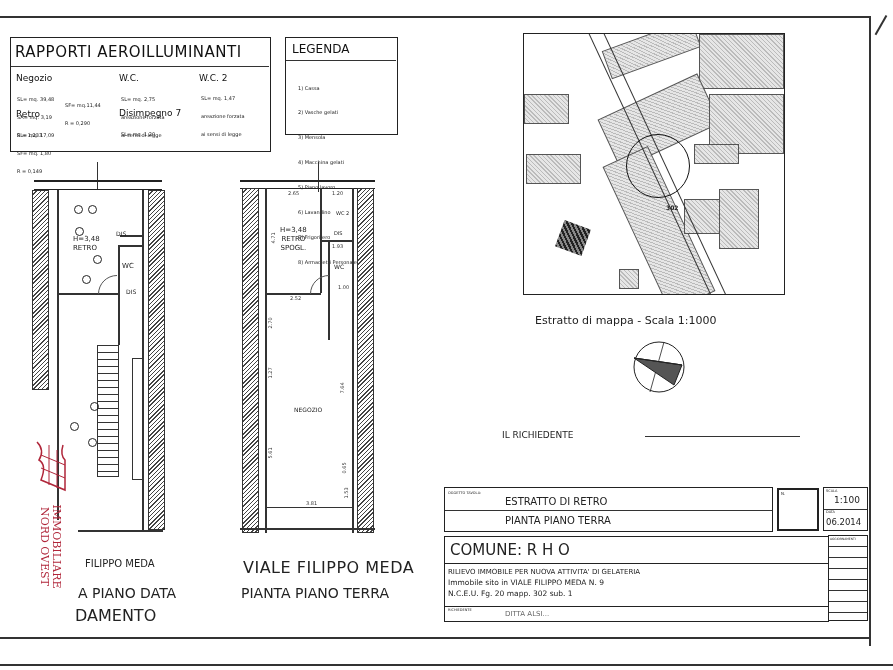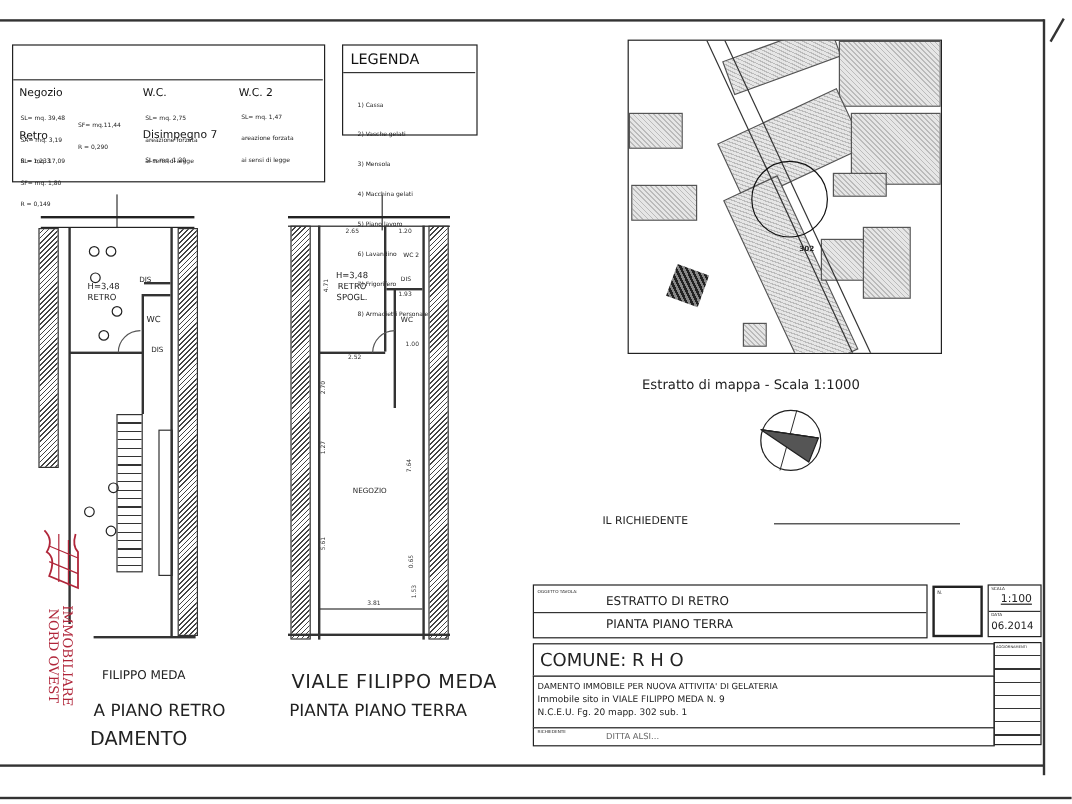--- a/index.html
+++ b/index.html
@@ -19,20 +19,21 @@
 </head>
 <body>
 
 <div class="thin" style="left:0;top:16px;width:870px;height:1.5px;"></div>
 <div class="thin" style="left:869px;top:16px;width:1.5px;height:630px;"></div>
 <div class="thin" style="left:0;top:637px;width:870px;height:1.5px;"></div>
 <div class="thin" style="left:0;top:664px;width:893px;height:1.5px;"></div>
 <div class="thin" style="left:880px;top:14px;width:1.5px;height:22px;transform:rotate(30deg);"></div>
 
 <div class="box" style="left:10px;top:37px;width:261px;height:115px;">
+  <div class="title-big" style="position:absolute;left:4px;top:5px;font-size:15px;">RAPPORTI AEROILLUMINANTI</div>
   <div class="thin" style="left:0;top:28px;width:258px;height:1px;"></div>
 
   <div style="position:absolute;left:5px;top:35px;font-size:9px;">Negozio</div>
   <div class="small abs" style="left:6px;top:46px;">
     <div>SL= mq. 39,48</div>
     <div>SA= mq. 3,19</div>
     <div>R = 1,233</div>
   </div>
   <div class="small abs" style="left:54px;top:52px;">
     <div>SF= mq.11,44</div>
@@ -59,21 +60,21 @@
   </div>
 
   <div style="position:absolute;left:188px;top:35px;font-size:9px;">W.C. 2</div>
   <div class="small abs" style="left:190px;top:45px;">
     <div>SL= mq. 1,47</div>
     <div>areazione forzata</div>
     <div>ai sensi di legge</div>
   </div>
 </div>
 
-<div class="box" style="left:285px;top:37px;width:113px;height:76px;">
+<div class="box" style="left:285px;top:37px;width:113px;height:98px;">
   <div style="position:absolute;left:6px;top:4px;font-size:12px;">LEGENDA</div>
   <div class="thin" style="left:0;top:22px;width:110px;height:1px;"></div>
   <div class="small abs" style="left:12px;top:29px;line-height:8.3px;">
     <div>1) Cassa</div>
     <div>2) Vasche gelati</div>
     <div>3) Mensola</div>
     <div>4) Macchina gelati</div>
     <div>5) Piano lavoro</div>
     <div>6) Lavandino</div>
     <div>7) Frigorifero</div>
@@ -117,21 +118,21 @@
     <path d="M2 2 Q10 10 4 20 Q12 25 6 40 L30 50 L30 20 Q25 15 28 5" fill="none" stroke="#b0263a" stroke-width="1.5"></path>
     <path d="M6 15 L30 25 M6 28 L30 38 M14 5 L14 45 M22 10 L22 48" stroke="#b0263a" stroke-width="1"></path>
   </svg>
 </div>
 <div class="abs" style="left:36px;top:500px;width:30px;height:110px;">
   <div style="position:absolute;left:-30px;top:40px;transform:rotate(90deg);font-family:'DejaVu Serif',serif;font-size:11px;color:#b0263a;width:100px;text-align:center;">IMMOBILIARE</div>
   <div style="position:absolute;left:-42px;top:40px;transform:rotate(90deg);font-family:'DejaVu Serif',serif;font-size:11px;color:#b0263a;width:100px;text-align:center;">NORD OVEST</div>
 </div>
 
 <div class="lbl" style="left:85px;top:558px;font-size:10px;">FILIPPO MEDA</div>
-<div class="lbl" style="left:78px;top:585px;font-size:14px;">A PIANO RETRO</div>
+<div class="lbl" style="left:78px;top:585px;font-size:14px;">A PIANO DATA</div>
 <div class="lbl" style="left:75px;top:606px;font-size:16px;">DAMENTO</div>
 
 <div class="abs" style="left:240px;top:160px;width:140px;height:370px;">
   <div class="thin" style="left:78px;top:2px;width:1px;height:30px;"></div>
   <div class="wall" style="left:0;top:20px;width:135px;height:2px;"></div>
   <div class="wall" style="left:0;top:28px;width:135px;height:1px;"></div>
   <div class="hatch" style="left:2px;top:28px;width:17px;height:345px;"></div>
   <div class="hatch" style="left:117px;top:28px;width:17px;height:345px;"></div>
   <div class="thin" style="left:25px;top:28px;width:1.5px;height:345px;"></div>
   <div class="thin" style="left:112px;top:28px;width:1.5px;height:345px;"></div>
@@ -206,31 +207,31 @@
   <div class="lbl" style="left:3px;top:3px;font-size:3.5px;">OGGETTO TAVOLA:</div>
   <div class="lbl" style="left:60px;top:8px;font-size:10px;">ESTRATTO DI RETRO</div>
   <div class="thin" style="left:0;top:22px;width:327px;height:1px;"></div>
   <div class="lbl" style="left:60px;top:27px;font-size:10px;">PIANTA PIANO TERRA</div>
 </div>
 <div class="box" style="left:777px;top:488px;width:42px;height:43px;border-width:2px;">
   <div class="lbl" style="left:2px;top:1px;font-size:4px;">N.</div>
 </div>
 <div class="box" style="left:823px;top:487px;width:45px;height:44px;">
   <div class="lbl" style="left:2px;top:1px;font-size:3.5px;">SCALA</div>
-  <div class="lbl" style="left:10px;top:7px;font-size:9px;text-decoration:underline;">1:100</div>
+  <div class="lbl" style="left:10px;top:7px;font-size:9px;">1:100</div>
   <div class="thin" style="left:0;top:21px;width:43px;height:1px;"></div>
   <div class="lbl" style="left:2px;top:22px;font-size:3.5px;">DATA</div>
   <div class="lbl" style="left:2px;top:29px;font-size:8.5px;">06.2014</div>
 </div>
 
 <div class="box" style="left:444px;top:536px;width:385px;height:28px;">
   <div class="lbl" style="left:5px;top:4px;font-size:15px;">COMUNE: R H O</div>
 </div>
 <div class="box" style="left:444px;top:563px;width:385px;height:44px;">
-  <div class="lbl" style="left:3px;top:4px;font-size:7px;">DAMENTO IMMOBILE PER NUOVA ATTIVITA' DI GELATERIA</div>
+  <div class="lbl" style="left:3px;top:4px;font-size:7px;">RILIEVO IMMOBILE PER NUOVA ATTIVITA' DI GELATERIA</div>
   <div class="lbl" style="left:3px;top:14px;font-size:7.5px;">Immobile sito in VIALE FILIPPO MEDA N. 9</div>
   <div class="lbl" style="left:3px;top:25px;font-size:7.5px;">N.C.E.U. Fg. 20 mapp. 302 sub. 1</div>
 </div>
 <div class="box" style="left:444px;top:606px;width:385px;height:16px;">
   <div class="lbl" style="left:3px;top:1px;font-size:3.5px;">RICHIEDENTE</div>
   <div class="lbl" style="left:60px;top:3px;font-size:7px;color:#666;">DITTA ALSI...</div>
 </div>
 <div class="box" style="left:828px;top:535px;width:40px;height:86px;background:repeating-linear-gradient(180deg,#fff 0 10px,#333 10px 11px);">
   <div class="lbl" style="left:1px;top:1px;font-size:3px;background:#fff;">AGGIORNAMENTI</div>
 </div>

